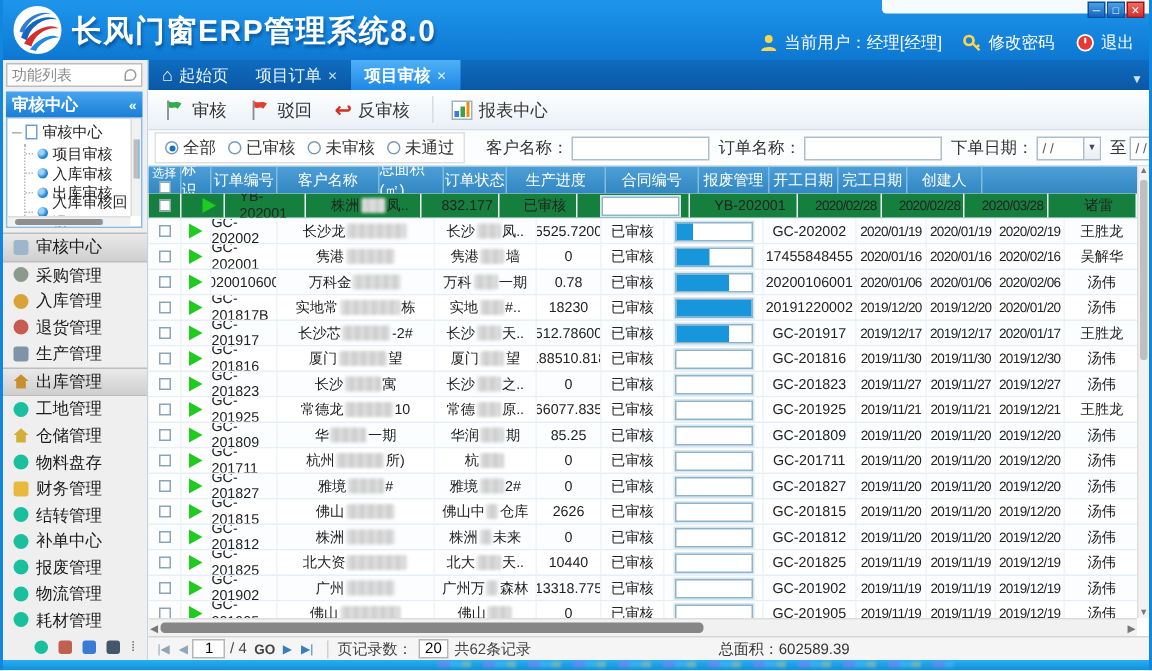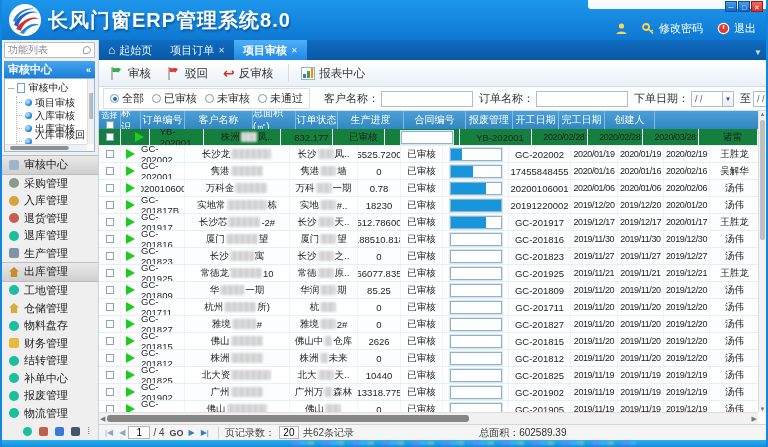--- a/index.html
+++ b/index.html
@@ -165,20 +165,21 @@
       <div class="winbtn">─</div>
       <div class="winbtn">□</div>
       <div class="winbtn close">✕</div>
     </div>
     <div class="userbar">
       <div class="itm">
         <svg class="uicon" viewBox="0 0 13 13">
           <circle cx="6.5" cy="4" r="2.6" fill="#ffd54f"></circle>
             <path d="M1.5 12 C1.5 8.5 11.5 8.5 11.5 12 Z" fill="#ffd54f"></path>
         </svg>
+        <span>当前用户：经理[经理]</span>
       </div>
       <div class="itm">
         <svg class="uicon" viewBox="0 0 13 13">
           <circle cx="4" cy="5" r="3" fill="none" stroke="#ffd54f" stroke-width="1.8"></circle>
           <path d="M6.5 7 L11 11.5 M9 9.5 L10.8 8" stroke="#ffd54f" stroke-width="1.6" fill="none"></path>
         </svg>
         <span>修改密码</span>
       </div>
       <div class="itm">
         <svg class="uicon" viewBox="0 0 13 13">
@@ -242,24 +243,20 @@
         </div>
         <div class="acc-item">
           <span class="aico " style="background: rgb(216, 164, 58);"></span>
           <span>入库管理</span>
         </div>
         <div class="acc-item">
           <span class="aico " style="background: rgb(201, 92, 80);"></span>
           <span>退货管理</span>
         </div>
         <div class="acc-item">
-          <span class="aico " style="background: rgb(26, 191, 158);"></span>
-          <span>退库管理</span>
-        </div>
-        <div class="acc-item">
           <span class="aico sq" style="background: rgb(127, 148, 168);"></span>
           <span>生产管理</span>
         </div>
         <div class="acc-item sel">
           <span class="aico home" style="background: rgb(201, 143, 46);"></span>
           <span>出库管理</span>
         </div>
         <div class="acc-item">
           <span class="aico " style="background: rgb(26, 191, 158);"></span>
           <span>工地管理</span>
@@ -284,20 +281,24 @@
           <span class="aico " style="background: rgb(26, 191, 158);"></span>
           <span>补单中心</span>
         </div>
         <div class="acc-item">
           <span class="aico " style="background: rgb(26, 191, 158);"></span>
           <span>报废管理</span>
         </div>
         <div class="acc-item">
           <span class="aico " style="background: rgb(26, 191, 158);"></span>
           <span>物流管理</span>
+        </div>
+        <div class="acc-item">
+          <span class="aico " style="background: rgb(26, 191, 158);"></span>
+          <span>耗材管理</span>
         </div>
       </div>
     <div class="side-icons" id="sideIcons">
         <span class="sico " style="background: rgb(26, 191, 158);"></span>
         <span class="sico sq" style="background: rgb(192, 96, 80);"></span>
         <span class="sico sq" style="background: rgb(58, 123, 213);"></span>
         <span class="sico sq" style="background: rgb(68, 86, 106);"></span>
         <span class="sico dots">⁞</span>
       </div>
   </div>

